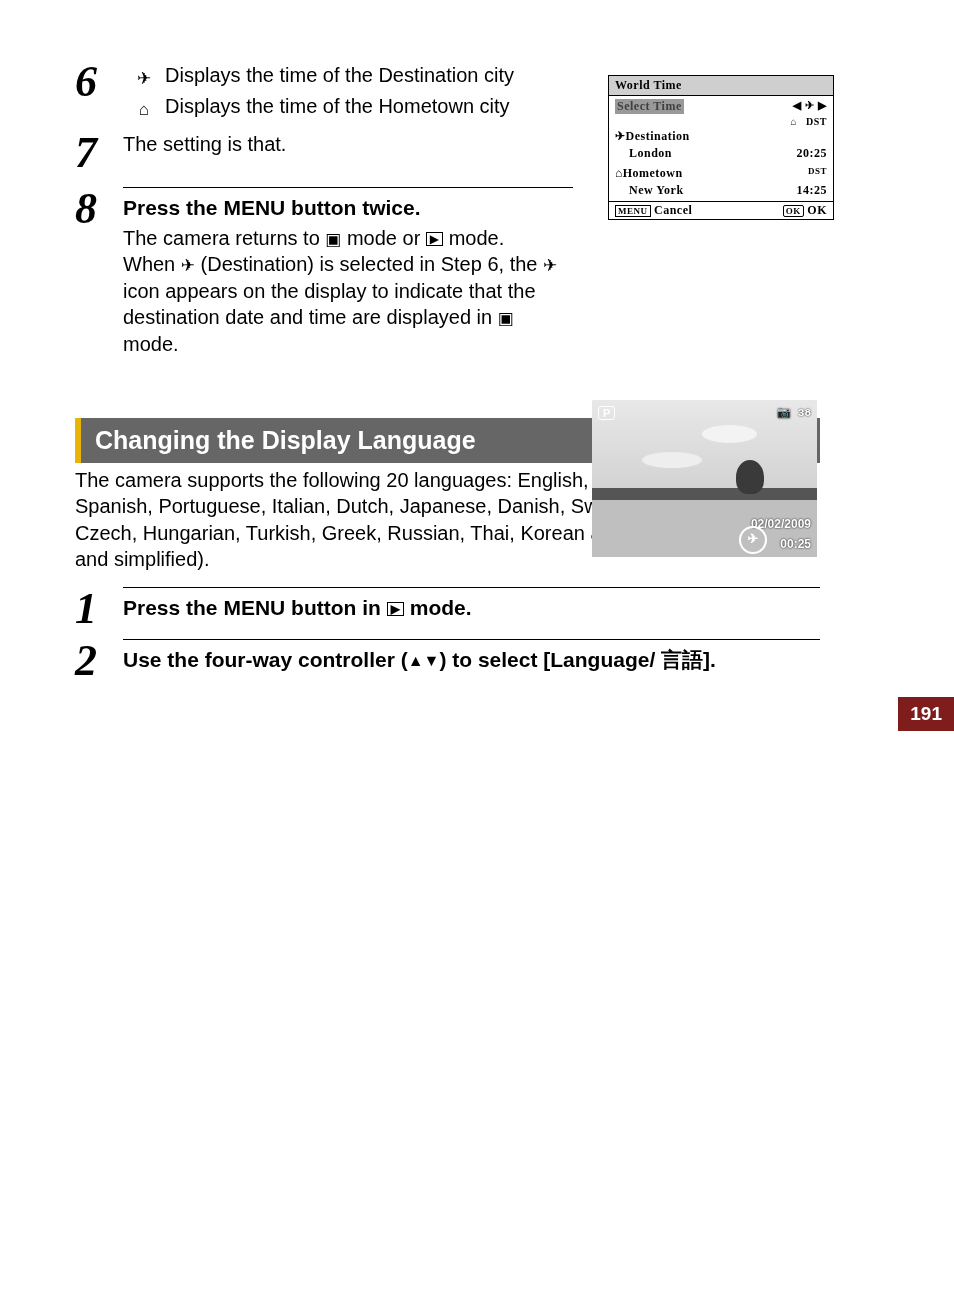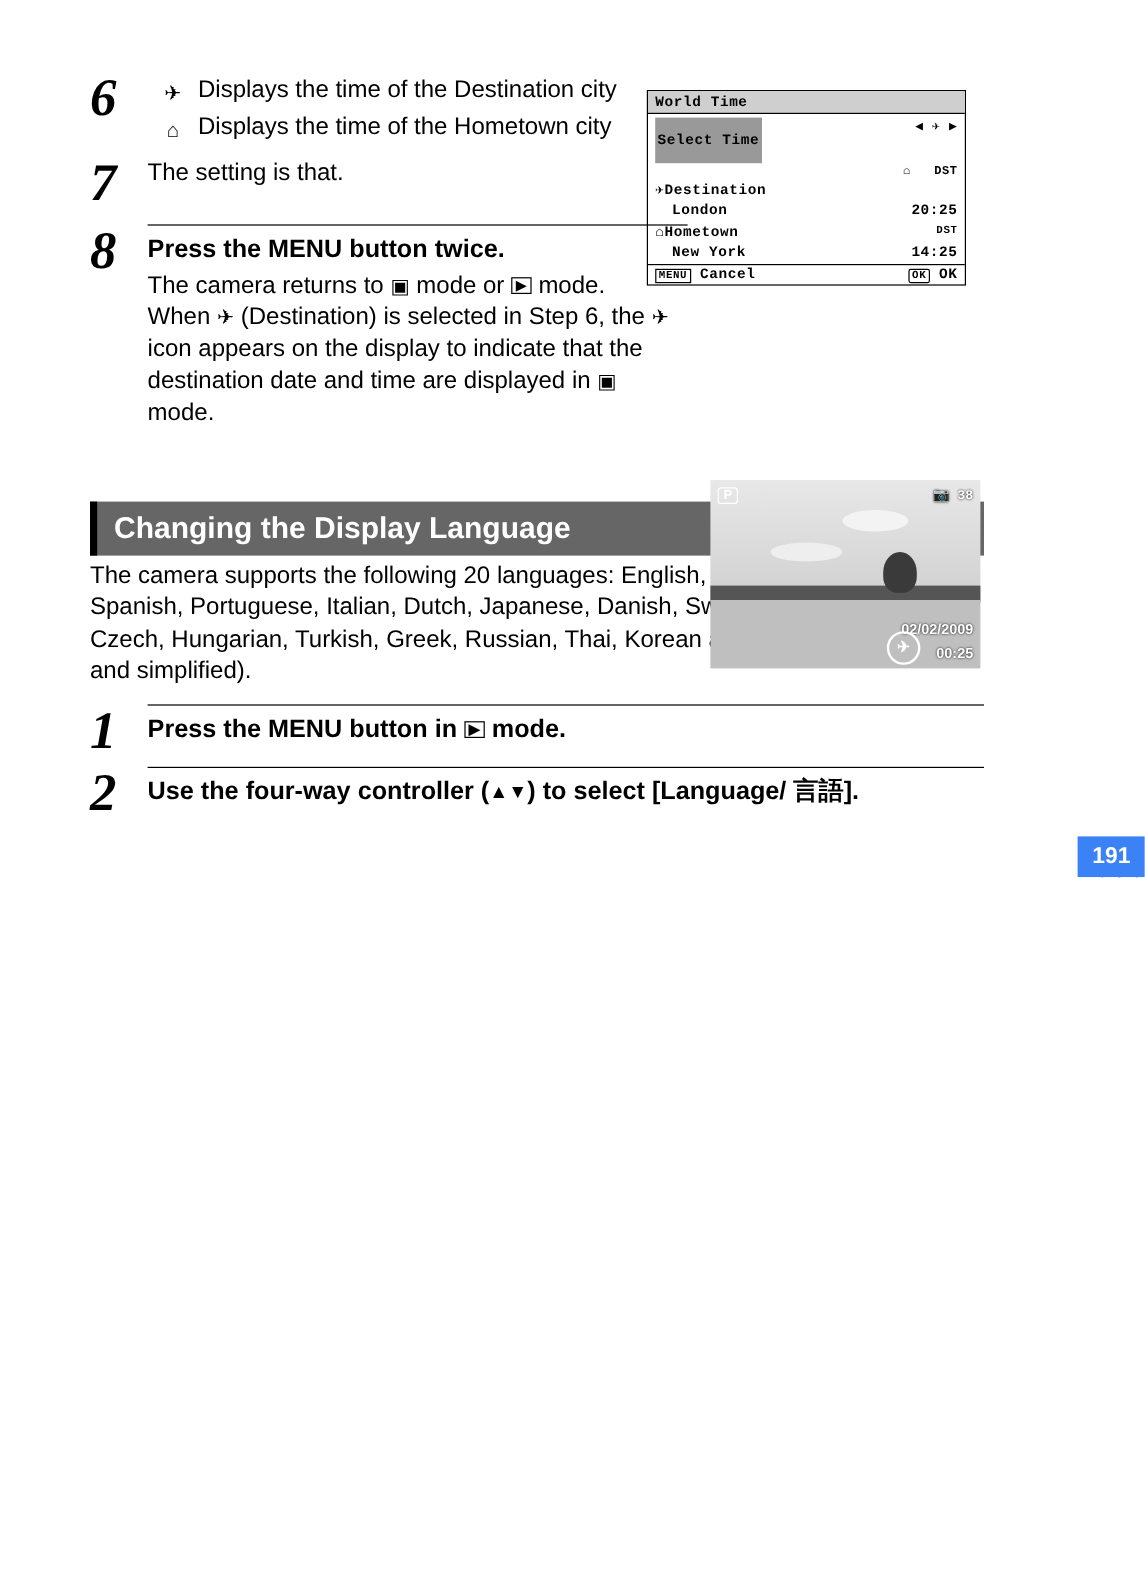--- a/index.html
+++ b/index.html
@@ -49,42 +49,42 @@
     font-size: 20px;
     line-height: 1.33;
     margin-top: 2px;
   }
   .sublist .sym { width: 42px; flex: 0 0 42px; text-align: center; padding-top: 2px; }
   .sublist .txt { flex: 1 1 auto; }
 
   .figure-wt {
     position: absolute;
     top: 75px;
-    right: 105px;
-    width: 266px;
-    font-family: Liberation Mono, monospace;
+    right: 76px;
+    width: 226px;
+    font-family: Liberation Serif, serif;
     font-size: 12px;
     font-weight: bold;
     letter-spacing: 0.5px;
   }
   .figure-wt .box {
     border: 1.5px solid #000;
   }
   .figure-wt .header {
     background: #cfcfcf;
     padding: 2px 6px;
     display:flex; justify-content:space-between; align-items:center;
     border-bottom:1px solid #000;
   }
   .figure-wt .row {
     display: flex;
     justify-content: space-between;
     padding: 1px 6px;
   }
-  .figure-wt .sel { background:#999; color:#000000; padding:12px 2px;}
+  .figure-wt .sel { background:#999; color:#404040; padding:0 2px;}
   .figure-wt .footer {
     border-top:1px solid #000;
     display:flex; justify-content:space-between;
     padding:1px 6px;
   }
   .menubox { border:1px solid #000; font-size:9px; padding:0 2px; display:inline-block; font-weight:bold;}
   .okbox { border:1px solid #000; font-size:9px; padding:0 2px; display:inline-block; border-radius:2px; font-weight:bold;}
 
   .figure-img {
     position: absolute;
@@ -109,41 +109,41 @@
     padding:0 4px; color:#fff;}
   .fi-count { position:absolute; right:0; top:0; text-shadow:0 0 2px #000;font-family:Liberation Mono, monospace;}
   .fi-date { position:absolute; right:0; bottom:20px; text-shadow:0 0 2px #000; font-size:12px;}
   .fi-time { position:absolute; right:0; bottom:0; text-shadow:0 0 2px #000; font-size:12px;}
   .fi-plane { position:absolute; right:44px; bottom:-3px; width:24px; height:24px;
     border:2px solid #fff; border-radius:50%; text-align:center; line-height:22px;
     font-size:13px; color:#fff;}
 
   .section-bar {
     background:#666; color:#fff; font-size:25px; font-weight:bold;
-    padding:8px 14px; border-left:6px solid #000000; margin:30px 0 14px 0;
+    padding:8px 14px; border-left:6px solid #eab308; margin:30px 0 14px 0;
   }
   .para { font-size:20px; line-height:1.33; margin-bottom:14px;}
 
   .side-tab {
     position:absolute;
     right:0; top:715px;
     width:42px; text-align:center;
   }
   .side-tab .circ {
     width:28px; height:28px; border:1.3px solid #000; border-radius:50%;
     line-height:28px; font-size:18px; margin:0 auto 6px auto;
   }
   .side-tab .vword {
     writing-mode: vertical-rl;
     font-weight:bold; font-size:19px; letter-spacing:1px;
     margin:0 auto;
   }
   .page-number-box {
     position:absolute; right:0; bottom:0;
-    background:#3b82f6; color:#fff; font-weight:bold;
+    background:#7f1d1d; color:#fff; font-weight:bold;
     font-size:19px; padding:6px 12px;
   }
 
   .tri-up::before { content:"▲"; font-size:16px; vertical-align:1px;}
   .tri-down::before { content:"▼"; font-size:16px; vertical-align:1px;}
   .tri-right::before { content:"▶"; font-size:16px; vertical-align:1px;}
   .plane { font-size:17px; }
   .house { font-size:17px; }
   .cam { font-size:17px; }
   .play { display:inline-block; border:1.3px solid #000; font-size:12px;

